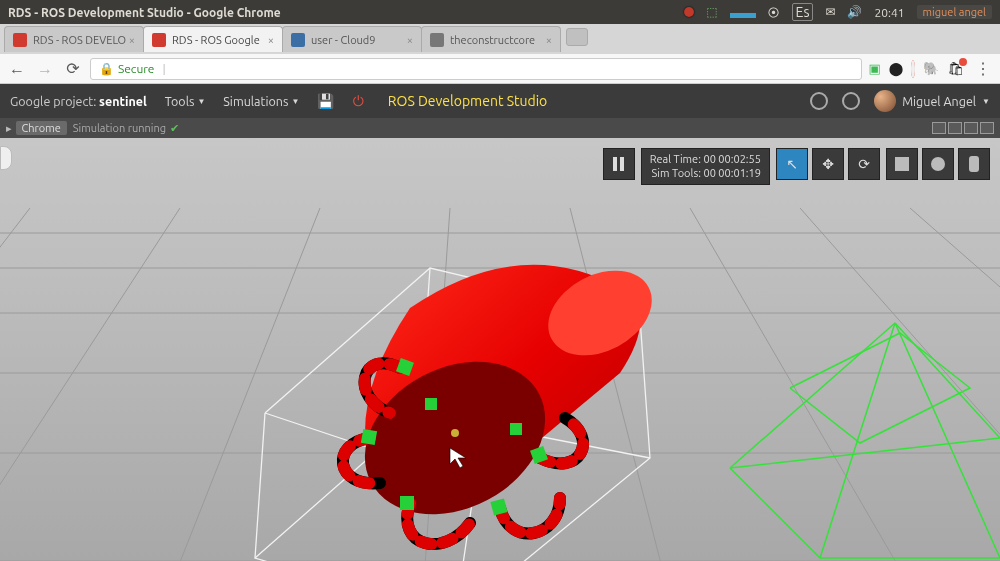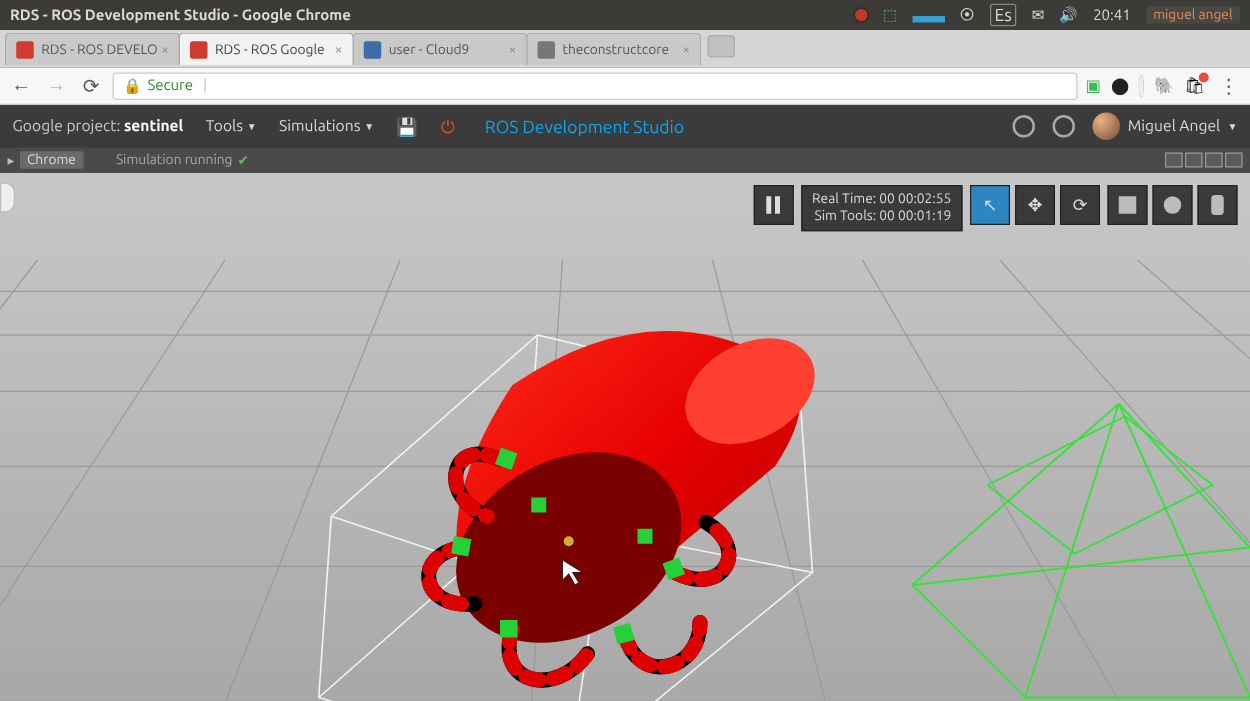--- a/index.html
+++ b/index.html
@@ -37,30 +37,30 @@
   .ext-dot{width:16px;height:16px;border-radius:50%;}
 
   
   .rds-nav { height: 34px; background:#3b3b3b; color:#d8d8d8; display:flex; align-items:center; padding:0 10px; font-size:12.5px; gap:18px;}
   .rds-nav .proj { color:#ccc;}
   .rds-nav .proj b { color:#fff;}
   .rds-nav .menu { cursor:pointer; display:flex; align-items:center; gap:3px;}
   .caret{font-size:8px;}
   .rds-save { color:#ddd; font-size:14px;}
   .rds-power { color:#e74c3c; font-size:14px;}
-  .rds-title { color:#0ea5e9; font-size:14px; margin-left:6px;}
+  .rds-title { color:#fde047; font-size:14px; margin-left:6px;}
   .rds-right { margin-left:auto; display:flex; align-items:center; gap:14px;}
   .rds-globe, .rds-clock { width:18px; height:18px; border:2px solid #aaa; border-radius:50%; position:relative;}
   .avatar { width:22px; height:22px; border-radius:50%; background: radial-gradient(circle at 30% 30%, #e8b389, #7a4a2e);}
   .rds-user { display:flex; align-items:center; gap:6px;}
 
   
   .gazebo-bar { height: 20px; background:#4a4a4a; display:flex; align-items:center; padding:0 6px; font-size:11px; color:#ddd;}
   .gz-label { background:#6a6a6a; padding:1px 6px; border-radius:2px; margin-right:6px;}
-  .gz-status { color:#aaa;margin-left:20px;}
+  .gz-status { color:#aaa;}
   .gz-check { color:#5fbf5f; margin-left:4px;}
   .gz-winctrls { margin-left:auto; display:flex; gap:2px;}
   .gz-winctrls span { width:14px; height:12px; border:1px solid #999; background:#5a5a5a; display:inline-block;}
 
   
   .viewport { position:relative; height: 495px; width:1000px; overflow:hidden;}
   .viewport svg { position:absolute; inset:0;}
 
   
   .hud { position:absolute; top:10px; right:10px; display:flex; gap:6px; align-items:flex-start;}

